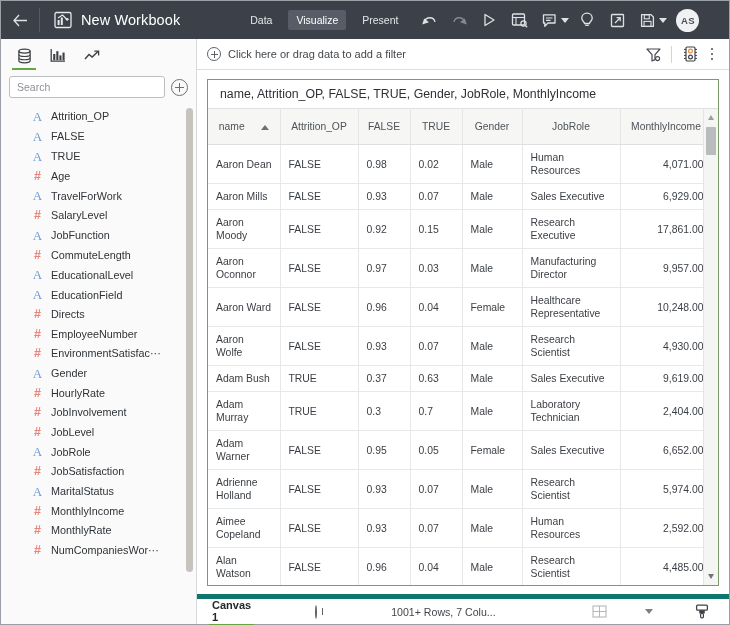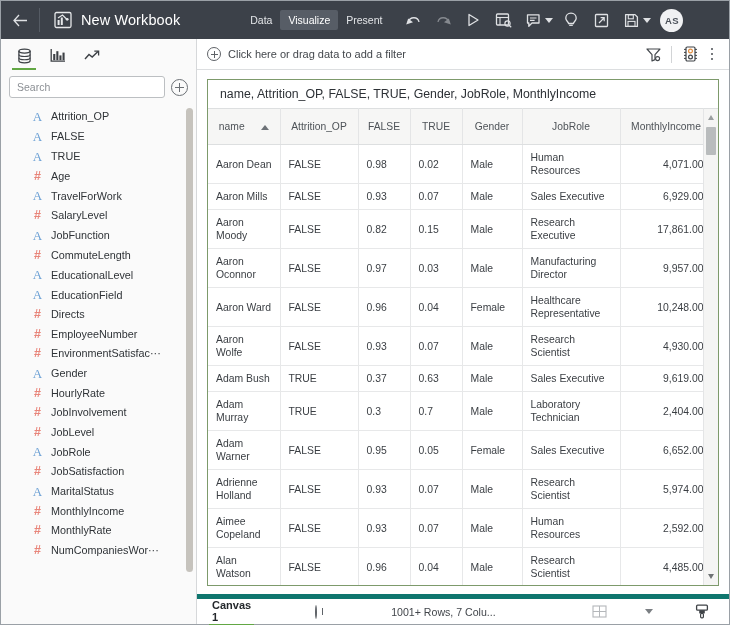--- a/index.html
+++ b/index.html
@@ -28,21 +28,21 @@
     width: 38px; height: 38px;
     display: flex; align-items: center; justify-content: center;
     font-size: 15px; color: #dfe1e4; cursor: pointer;
   }
   .tb-sep {
     width: 1px; height: 24px; background: #555b64; margin: 0 2px 0 0;
   }
   .tb-titlewrap { display: flex; align-items: center; gap: 9px; padding-left: 12px; }
   .tb-logo { width: 18px; height: 18px; display: block; }
   .tb-title { font-size: 14.5px; font-weight: 400; color: #ffffff; letter-spacing: .1px; }
-  .tb-menus { display: flex; align-items: center; gap: 0; margin-left: 62px; }
+  .tb-menus { display: flex; align-items: center; gap: 8px; margin-left: 62px; }
   .tb-menu {
     font-size: 10.5px; padding: 4px 8px; border-radius: 2px;
     color: #e3e5e8; cursor: pointer; white-space: nowrap;
   }
   .tb-menu.active { background: #575d66; color: #ffffff; }
   .tb-icons { display: flex; align-items: center; gap: 0px; margin-left: 8px; }
   .tb-ic {
     width: 30px; height: 30px;
     display: flex; align-items: center; justify-content: center;
     cursor: pointer;
@@ -569,21 +569,21 @@
                       <td class="ctr">FALSE</td>
                       <td class="ctr">0.93</td>
                       <td class="ctr">0.07</td>
                       <td class="ctr">Male</td>
                       <td class="ctr">Sales Executive</td>
                       <td class="num">6,929.00</td>
                     </tr>
                     <tr>
                       <td class="ctr">Aaron Moody</td>
                       <td class="ctr">FALSE</td>
-                      <td class="ctr">0.82</td>
+                      <td class="ctr">0.92</td>
                       <td class="ctr">0.15</td>
                       <td class="ctr">Male</td>
                       <td class="ctr">Research Executive</td>
                       <td class="num">17,861.00</td>
                     </tr>
                     <tr>
                       <td class="ctr">Aaron Oconnor</td>
                       <td class="ctr">FALSE</td>
                       <td class="ctr">0.97</td>
                       <td class="ctr">0.03</td>

